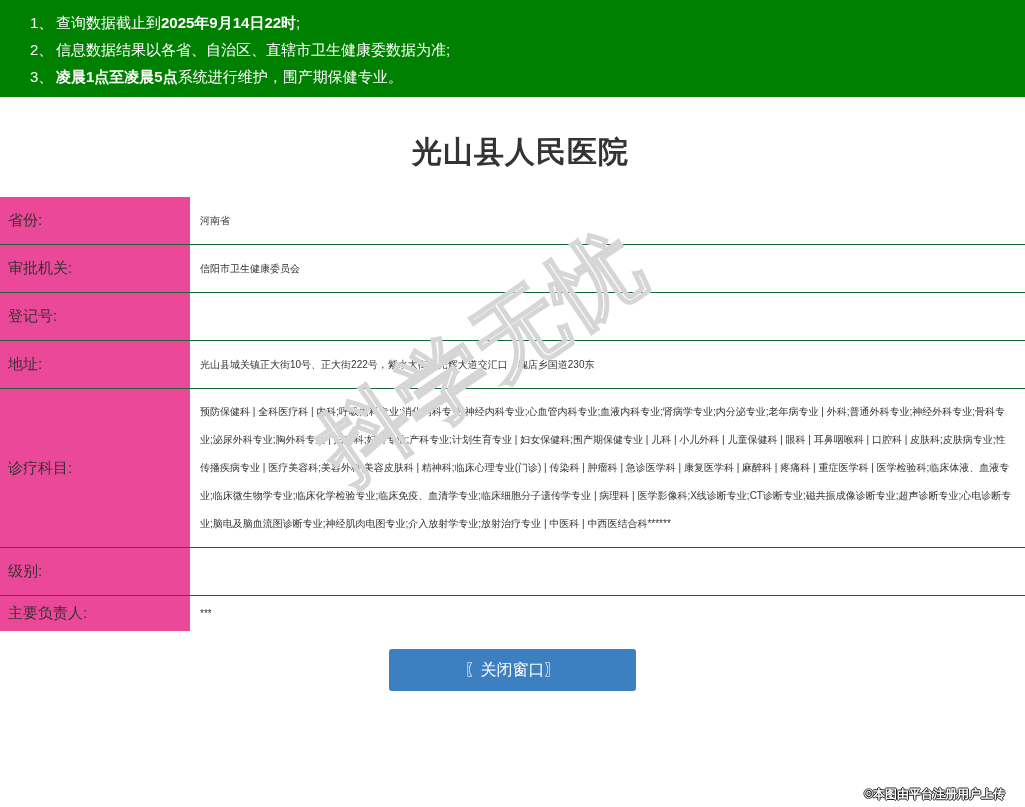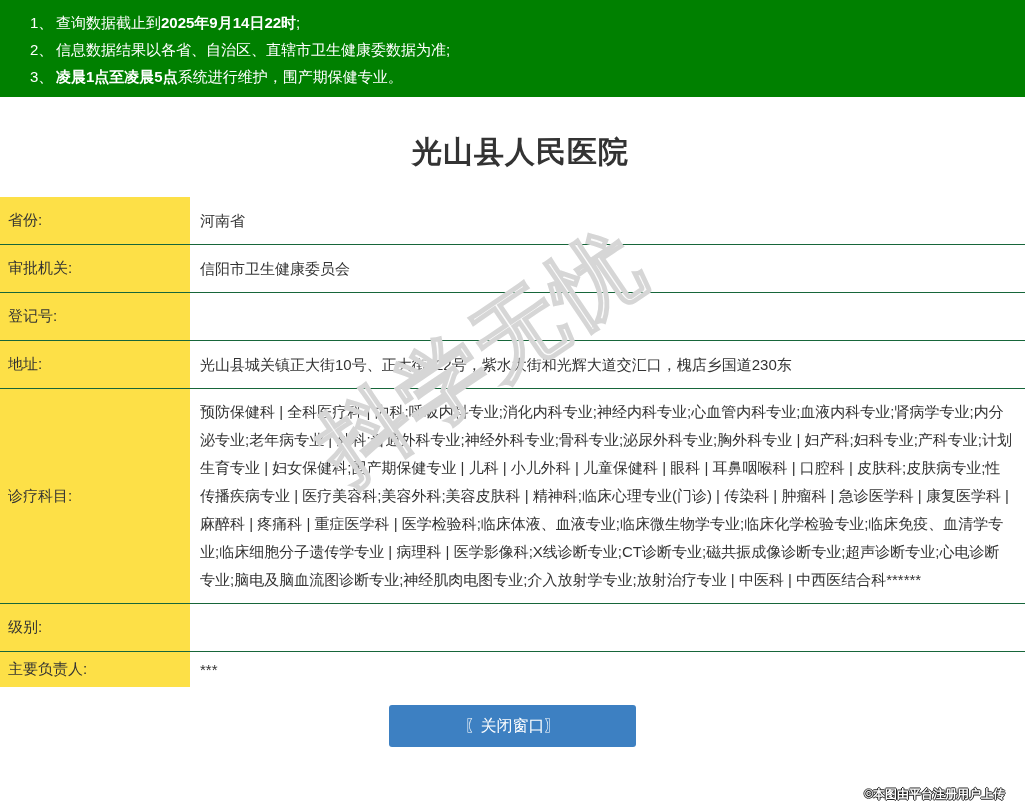--- a/index.html
+++ b/index.html
@@ -16,23 +16,23 @@
 
   
   .title-wrap { text-align:center; padding:35px 0 24px 0;margin-left:16px; }
   .title { font-size:30px; font-weight:bold; color:#333; letter-spacing:1px; }
 
   
   .table { width:100%; }
   .row { display:flex; border-bottom:1px solid #17663a; align-items:center; }
   .row.no-border { border-bottom:none; }
   .cell.label { width:190px; min-width:190px; align-self:stretch;
-    background:#fde047; display:flex; align-items:center;
+    background:#ec4899; display:flex; align-items:center;
     padding:0 6px 0 8px; font-size:15px; color:#333; }
-  .cell.value { flex:1; padding:10px 12px 10px 10px; font-size:15px;
+  .cell.value { flex:1; padding:10px 12px 10px 10px; font-size:10px;
     color:#333; line-height:28px; }
   .row.h48 { height:48px; }
   .row.h35 { height:35px; }
   .row.tall .cell.value { padding-top:9px; padding-bottom:9px; }
 
   
   .btn-wrap { text-align:center; margin-top:18px; }
   .close-btn { display:inline-block; width:247px; height:42px;
     background:#3d80c2; color:#fff; font-size:16px; line-height:34px;
     border:none; border-radius:3px; cursor:pointer;

